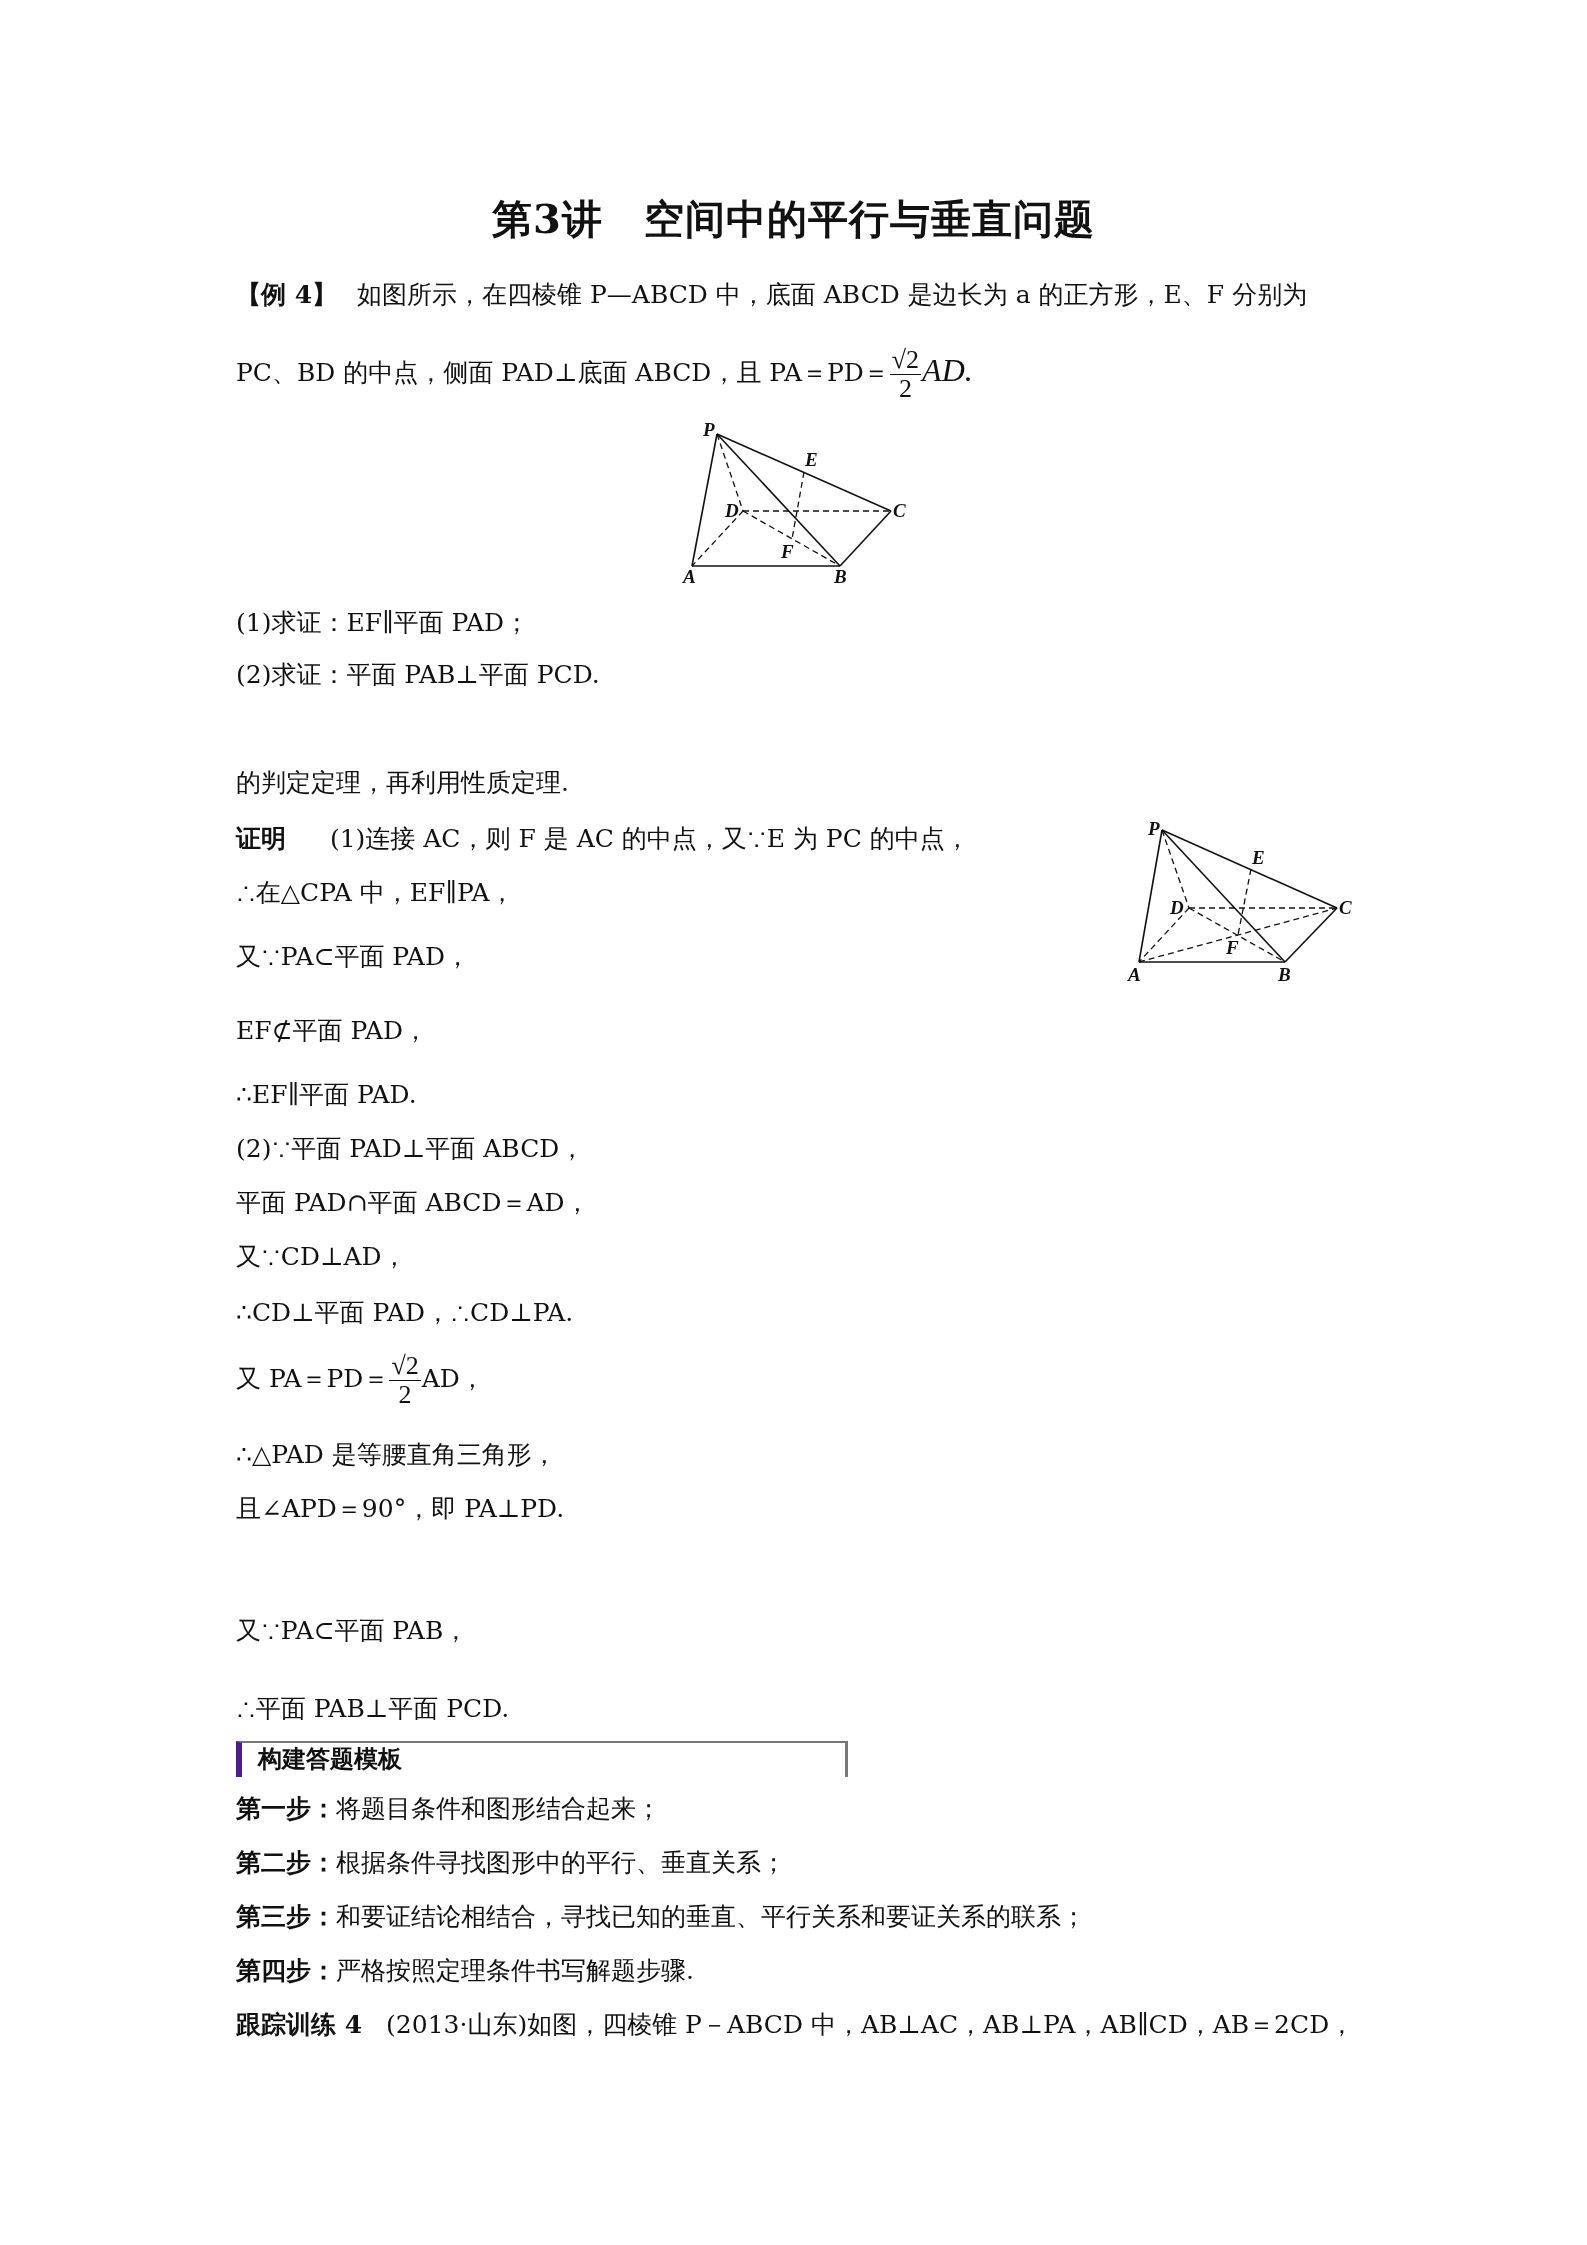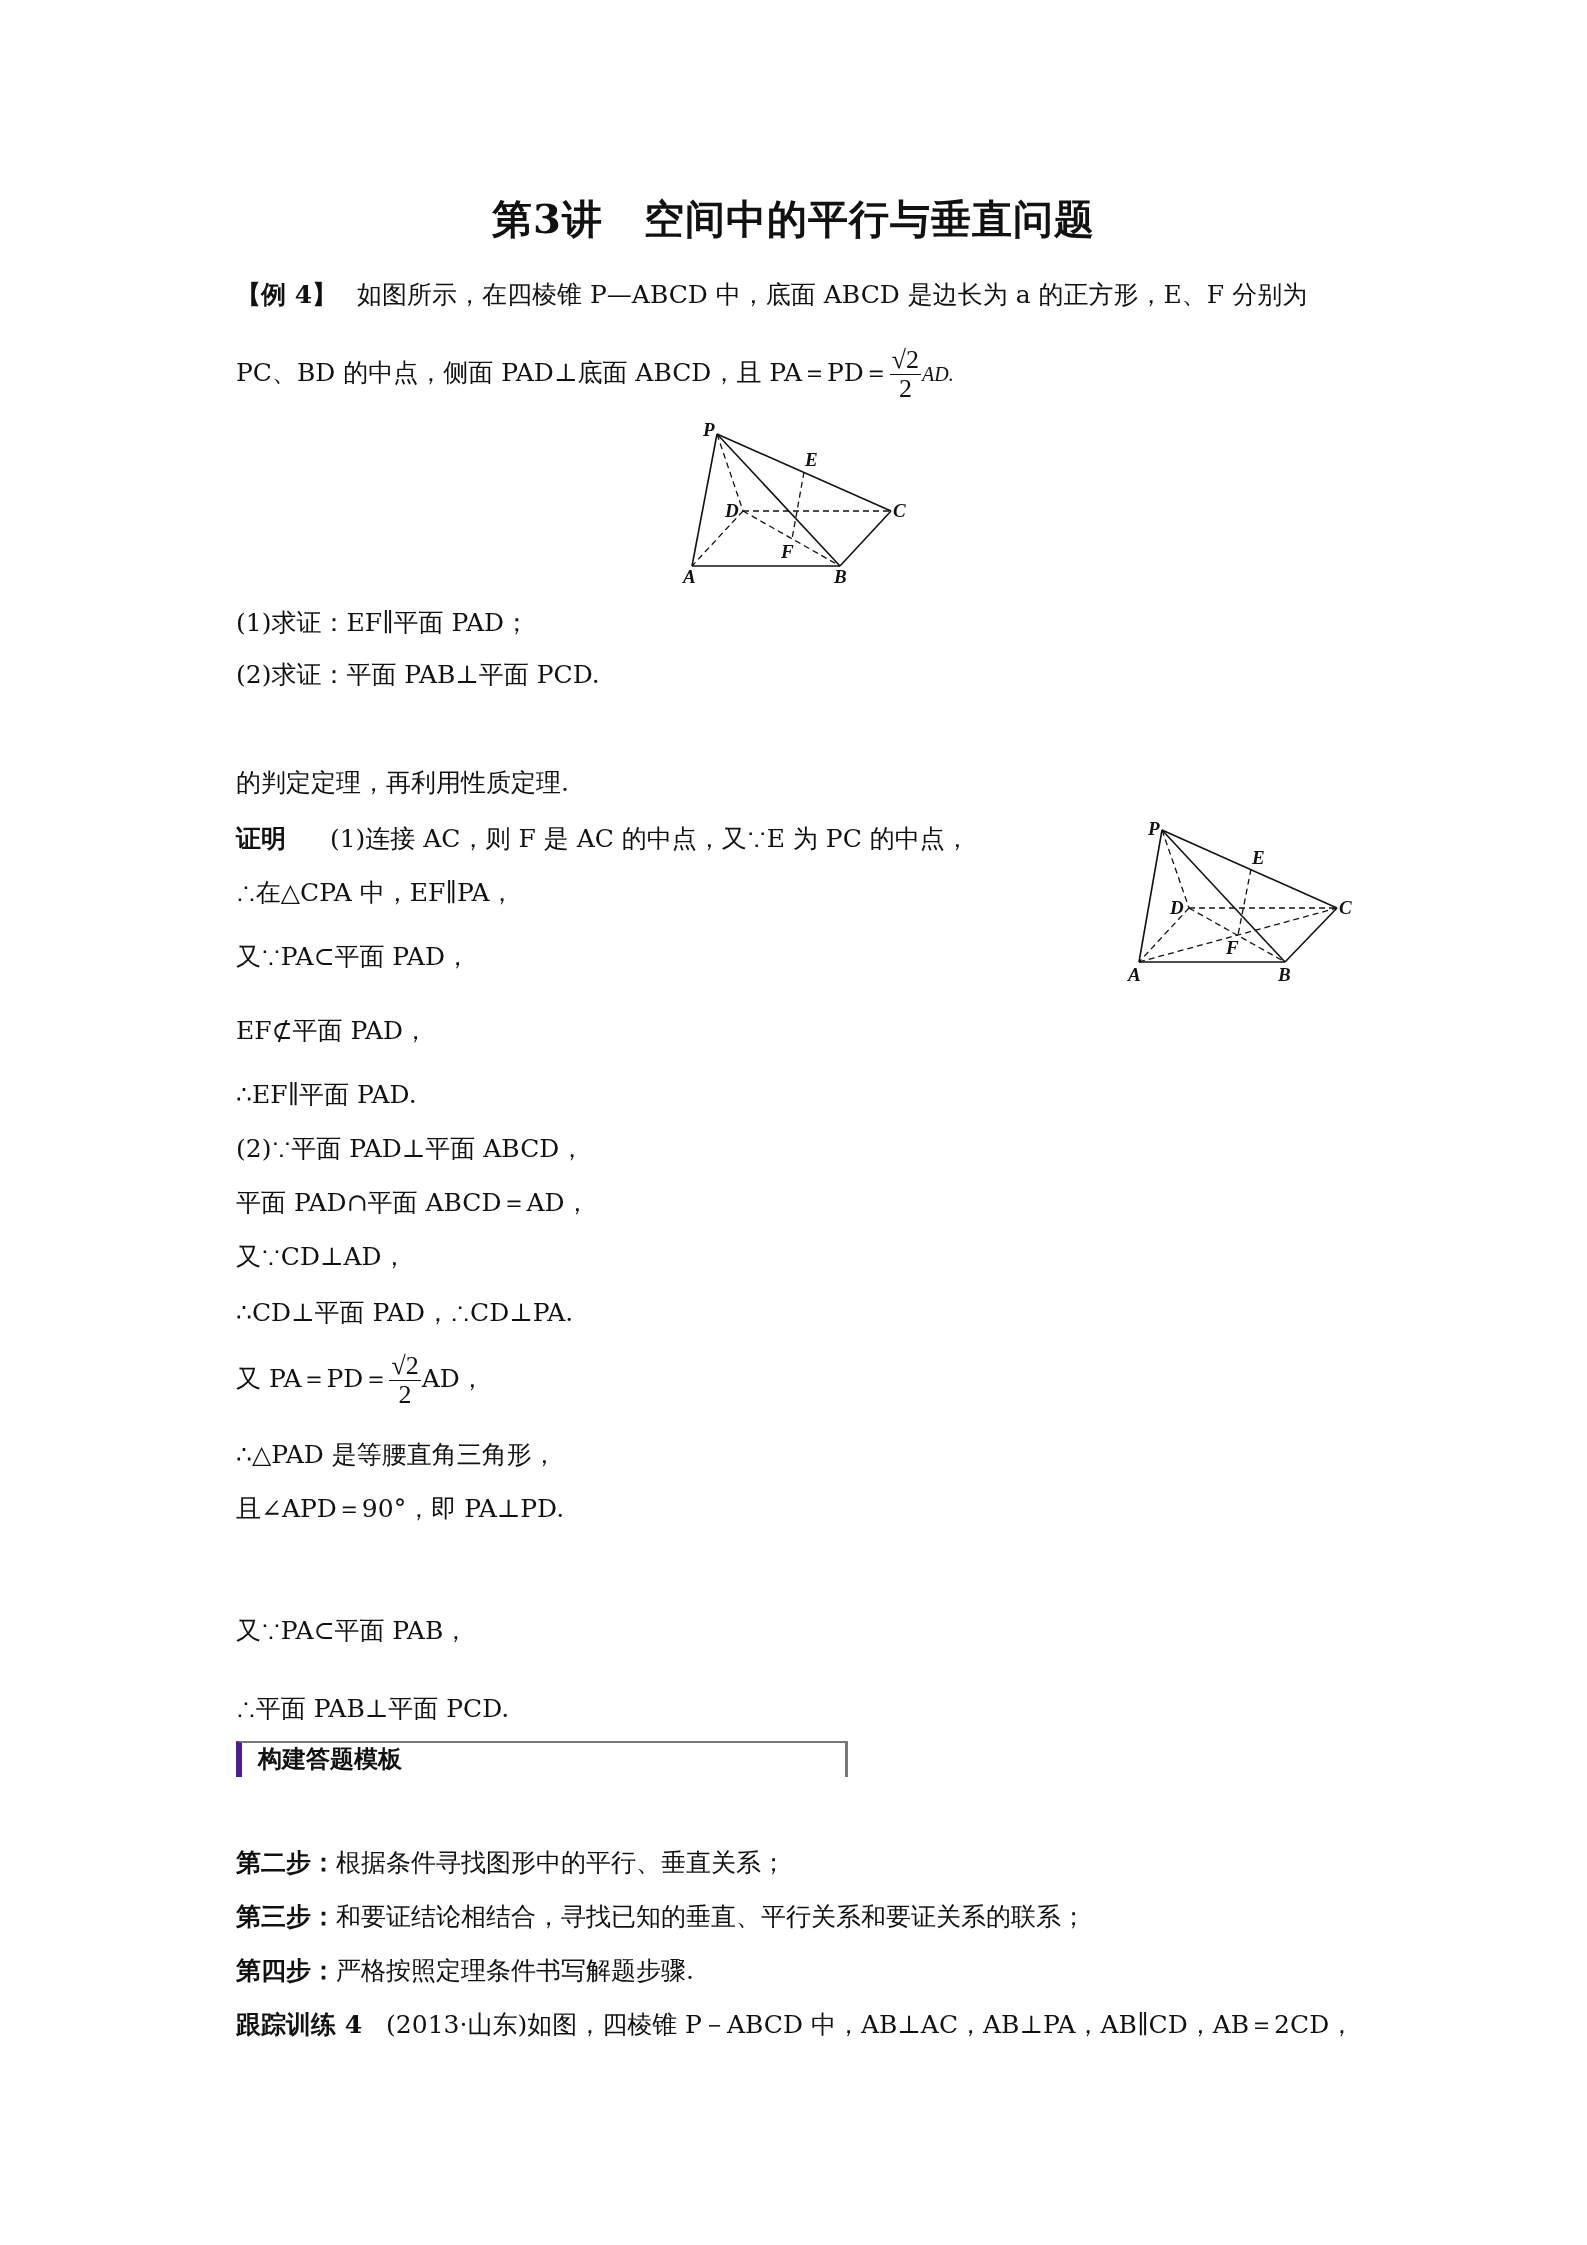--- a/index.html
+++ b/index.html
@@ -2,21 +2,21 @@
 <html><head>
 <meta charset="utf-8">
 <style>
   html, body { margin: 0; padding: 0; background: #ffffff; }
   body { width: 1587px; height: 2245px; position: relative; overflow: hidden;
          font-family: "DejaVu Serif", "Liberation Serif", serif; color: #111; }
   .page { position: absolute; left: 0; top: 0; width: 1587px; height: 2108px; }
   .title { position: absolute; left: 0; width: 1587px; top: 192px; text-align: center;
            font-size: 40px; font-weight: bold; letter-spacing: 1px; }
   .line { position: absolute; left: 236px; font-size: 25px; white-space: nowrap; line-height: 34px; }
-  .i { font-family: "Liberation Serif", serif; font-style: italic; font-size: 20px; }
+  .i { font-family: "Liberation Serif", serif; font-style: italic; font-size: 32px; }
   .b { font-weight: bold; }
   .frac { display: inline-block; vertical-align: middle; text-align: center; margin: 0 1px;
           font-family: "Liberation Serif", serif; font-size: 26px; line-height: 28px; }
   .frac .num { display: block; border-bottom: 1.5px solid #111; padding: 0 2px; }
   .frac .den { display: block; }
   .boxhead { position: absolute; left: 236px; top: 1741px; width: 603px; height: 34px;
              border-top: 2px solid #777; border-left: 6px solid #4c1d95; border-right: 3px solid #777; }
   .boxhead span { position: absolute; left: 16px; top: 0px; font-size: 24px; font-weight: bold; }
   svg { position: absolute; }
   svg text { font-family: "Liberation Serif", serif; font-style: italic; font-weight: bold; font-size: 19px; fill: #111; }
@@ -107,20 +107,23 @@
     <text x="229" y="104">C</text>
     <text x="116" y="144">F</text>
     <text x="18" y="171">A</text>
     <text x="168" y="171">B</text>
   </svg>
 
   <div class="boxhead">
     <span>构建答题模板</span>
   </div>
 
+  <div class="line" style="top:1792px;">
+    <span class="b">第一步：</span><span>将题目条件和图形结合起来；</span>
+  </div>
   <div class="line" style="top:1846px;">
     <span class="b">第二步：</span><span>根据条件寻找图形中的平行、垂直关系；</span>
   </div>
   <div class="line" style="top:1900px;">
     <span class="b">第三步：</span><span>和要证结论相结合，寻找已知的垂直、平行关系和要证关系的联系；</span>
   </div>
   <div class="line" style="top:1954px;">
     <span class="b">第四步：</span><span>严格按照定理条件书写解题步骤.</span>
   </div>
 

